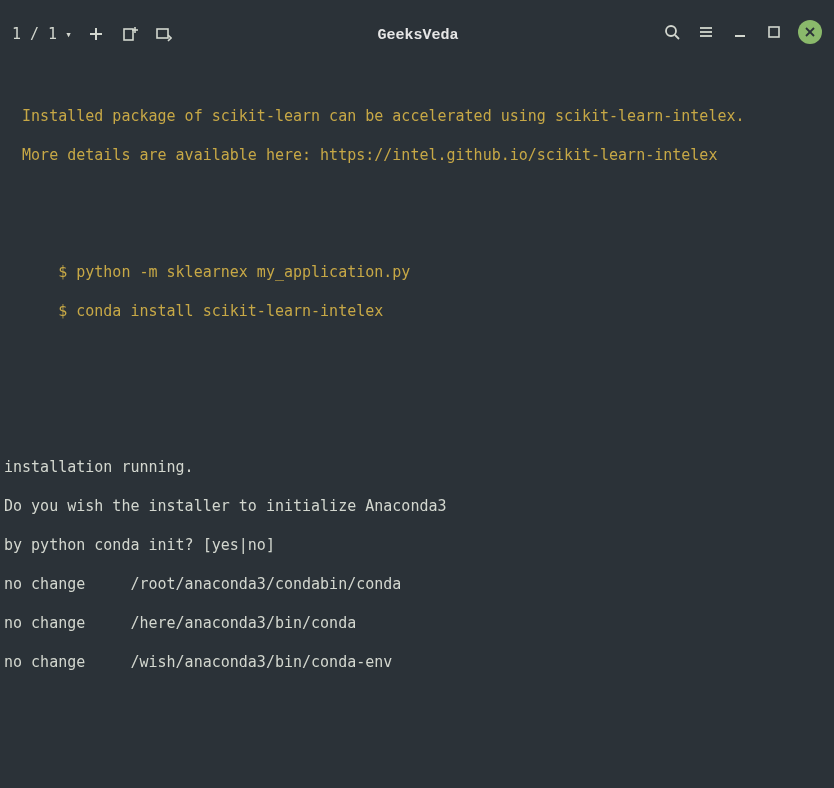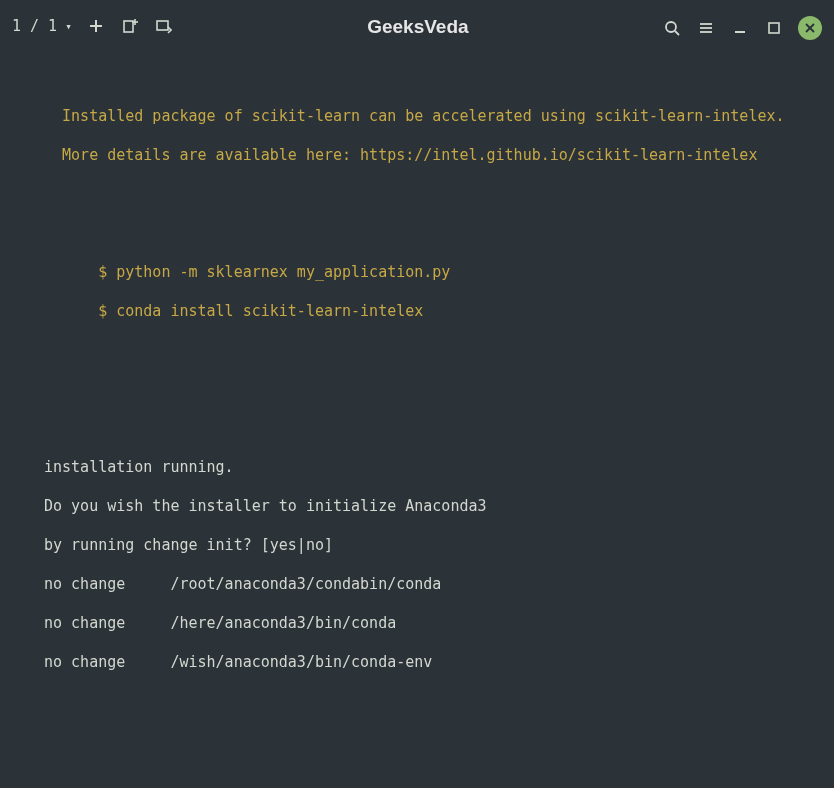--- a/index.html
+++ b/index.html
@@ -8,45 +8,45 @@
     height: 788px;
     background: #2b3238;
     font-family: "DejaVu Sans Mono", "Consolas", "Courier New", monospace;
     font-size: 14.5px;
     overflow: hidden;
   }
   .titlebar {
     height: 44px;
     background: #2b3238;
     display: flex;
-    align-items: flex-start;
-    padding: 16px 12px;
+    align-items: flex-end;
+    padding: 0 12px;
     gap: 16px;
     color: #d3d7cf;
   }
   .titlebar-left {
     display: flex;
     align-items: center;
     gap: 14px;
   }
   .tab-counter {
     display: flex;
     align-items: center;
     gap: 6px;
     font-size: 15px;
     font-weight: 500;
   }
   .tab-counter .caret { font-size: 11px; margin-left:2px;}
   .titlebar-title {
     flex: 1;
     text-align: center;
     font-weight: 600;
-    font-size: 19px;
+    font-size: 15px;
     color: #e6e6e6;
-    font-family: Liberation Sans, sans-serif;
+    font-family: Liberation Mono, monospace;
   }
   .titlebar-right {
     display: flex;
     align-items: center;
     gap: 14px;
   }
   .icon-btn {
     width: 20px;
     height: 20px;
     display: flex;
@@ -64,21 +64,21 @@
   }
   .win-close { background: #8ab96b; }
   .win-close svg { width:10px; height:10px; }
   .terminal {
     padding: 4px 4px 4px 4px;
     line-height: 1.30;
     color: #d3d7cf;
     white-space: pre;
     font-size: 15px;
   }
-  .line { white-space: pre; margin-left: 40px; }
+  .line { white-space: pre; }
   .yellow { color: #c7a846; }
 </style>
 </head>
 <body>
 
 <div class="titlebar">
   <div class="titlebar-left">
     <div class="tab-counter">
       <span>1 / 1</span>
       <span class="caret">▾</span>
@@ -143,21 +143,21 @@
 <div class="line yellow">  More details are available here: https://intel.github.io/scikit-learn-intelex</div>
 <div class="line">&nbsp;</div>
 <div class="line">&nbsp;</div>
 <div class="line yellow">      $ python -m sklearnex my_application.py</div>
 <div class="line yellow">      $ conda install scikit-learn-intelex</div>
 <div class="line">&nbsp;</div>
 <div class="line">&nbsp;</div>
 <div class="line">&nbsp;</div>
 <div class="line">installation running.</div>
 <div class="line">Do you wish the installer to initialize Anaconda3</div>
-<div class="line">by running change init? [yes|no]</div>
+<div class="line">by python conda init? [yes|no]</div>
 <div class="line">no change     /root/anaconda3/condabin/conda</div>
 <div class="line">no change     /here/anaconda3/bin/conda</div>
 <div class="line">no change     /wish/anaconda3/bin/conda-env</div>
 
 
 
 
 
 
 

